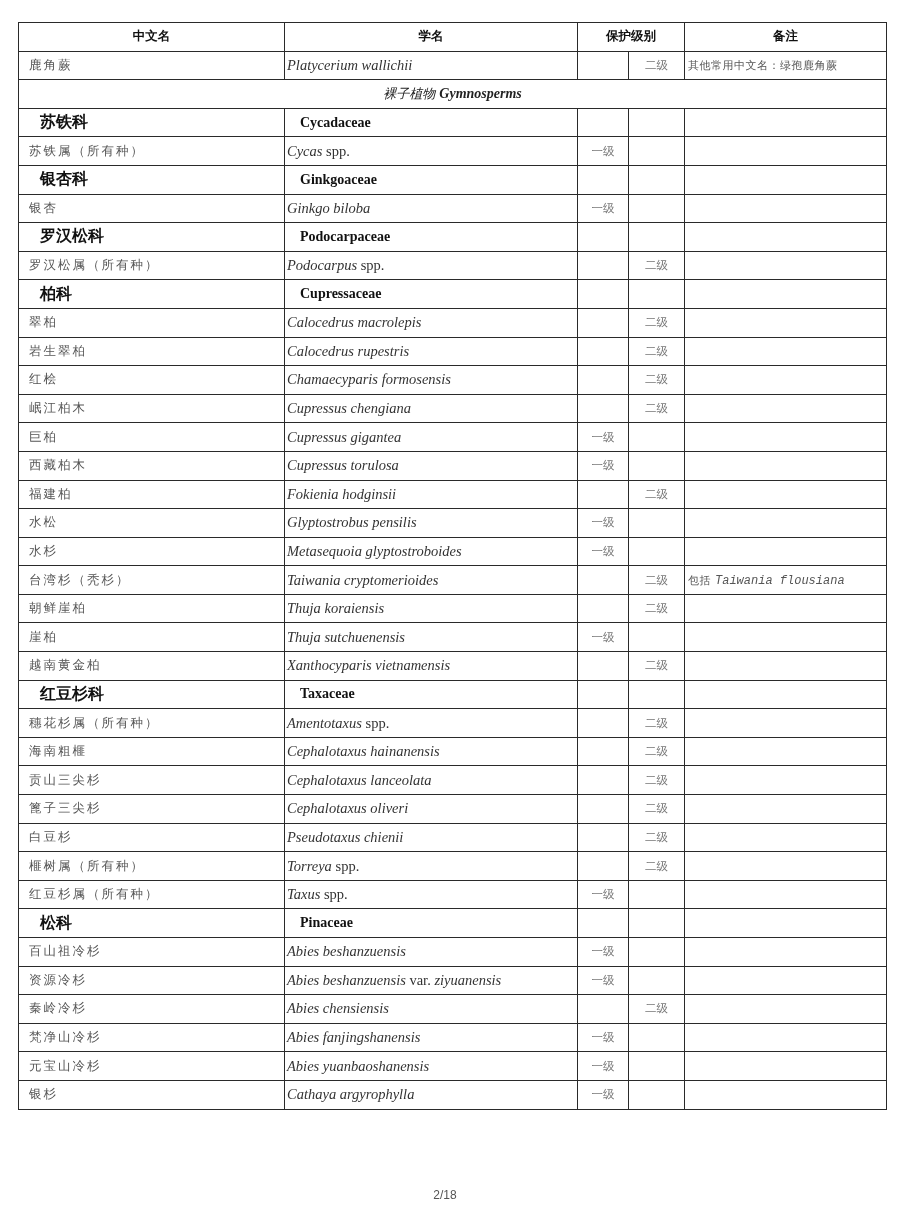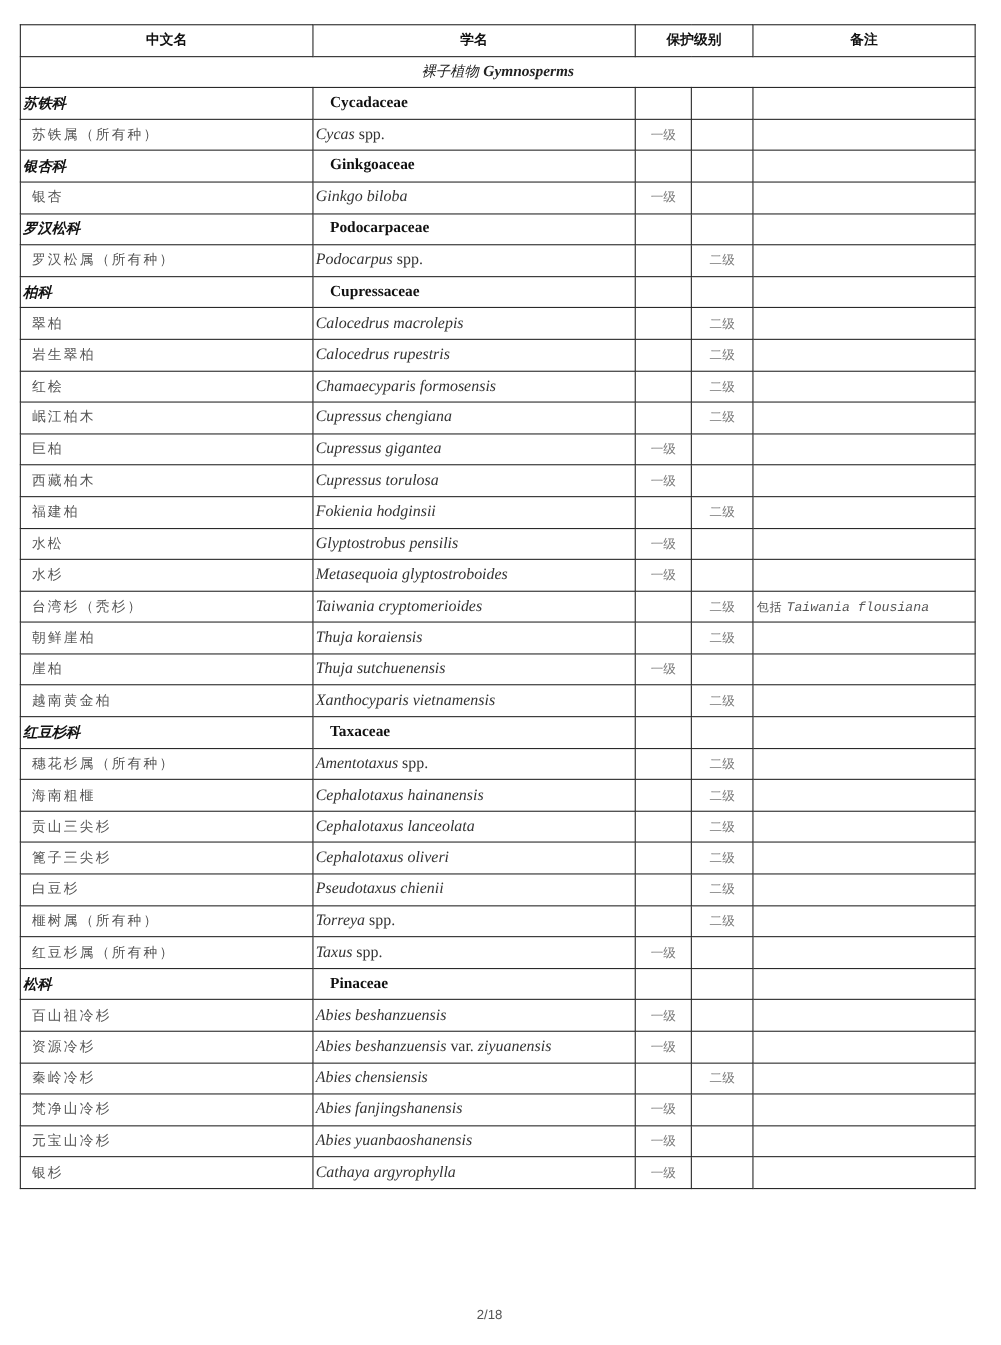--- a/index.html
+++ b/index.html
@@ -3,21 +3,21 @@
 <meta charset="utf-8">
 <style>
   html, body { margin: 0; padding: 0; background: #ffffff; }
   body { width: 910px; height: 1223px; position: relative; font-family: "DejaVu Serif", "Liberation Serif", serif; color: #222; }
   .page { position: absolute; left: 18px; top: 22px; width: 868px; }
   table { border-collapse: collapse; width: 868px; table-layout: fixed; }
   td, th { border: 1.6px solid #2a2a2a; height: 27.6px; padding: 0 0 0 4px; font-size: 13px; white-space: nowrap; overflow: hidden; vertical-align: middle; }
   th { font-family: "DejaVu Sans", sans-serif; font-weight: bold; font-size: 12.5px; text-align: center; padding: 0; color: #111; }
   col.c1 { width: 266px; } col.c2 { width: 293px; } col.c3 { width: 51px; } col.c4 { width: 56px; } col.c5 { width: 202px; }
   .cn { font-family: "DejaVu Sans", sans-serif; font-size: 12.5px; color: #555; padding-left: 10px; letter-spacing: 2px; }
-  .fam-cn { font-family: "DejaVu Sans", sans-serif; font-weight: bold; font-size: 13px; color: #111; padding-left: 2px; font-style: italic; }
+  .fam-cn { font-family: "DejaVu Sans", sans-serif; font-weight: bold; font-size: 16px; color: #111; padding-left: 21px; }
   .fam-sci { font-family: "Liberation Serif", serif; font-weight: bold; font-size: 14px; color: #111; padding-left: 15px; }
   .sci { font-family: "Liberation Serif", serif; font-size: 14.5px; color: #333; padding-left: 2px; }
   .sci i { font-style: italic; }
   .lvl { font-family: "DejaVu Sans", sans-serif; font-size: 11.5px; color: #777; text-align: center; padding: 0; }
   .note { font-family: "DejaVu Sans", sans-serif; font-size: 11px; color: #555; padding-left: 3px; letter-spacing: 0.5px; }
   .note i { font-family: Liberation Mono, monospace; font-size: 12px; letter-spacing: 0; }
   .group { text-align: center; font-family: "DejaVu Sans", sans-serif; font-size: 13px; color: #222; padding: 0; font-style: italic; }
   .group b { font-family: "Liberation Serif", serif; font-size: 14px; }
   .footer { position: absolute; top: 1188px; left: 0; width: 890px; text-align: center; font-family: "Liberation Sans", sans-serif; font-size: 12px; color: #555; }
 </style>
@@ -36,20 +36,27 @@
     <thead>
       <tr>
         <th>中文名</th>
         <th>学名</th>
         <th colspan="2">保护级别</th>
         <th>备注</th>
       </tr>
     </thead>
     <tbody id="tbody">
         <tr>
+          <td class="cn">鹿角蕨</td>
+          <td class="sci"><i>Platycerium wallichii</i><span></span><i></i></td>
+          <td class="lvl"></td>
+          <td class="lvl">二级</td>
+          <td class="note"><span>其他常用中文名：绿孢鹿角蕨</span><i></i></td>
+        </tr>
+        <tr>
           <td colspan="5" class="group"><span>裸子植物</span> <b>Gymnosperms</b></td>
         </tr>
         <tr>
           <td class="fam-cn">苏铁科</td>
           <td class="fam-sci">Cycadaceae</td>
           <td></td>
           <td></td>
           <td></td>
         </tr>
         <tr>

